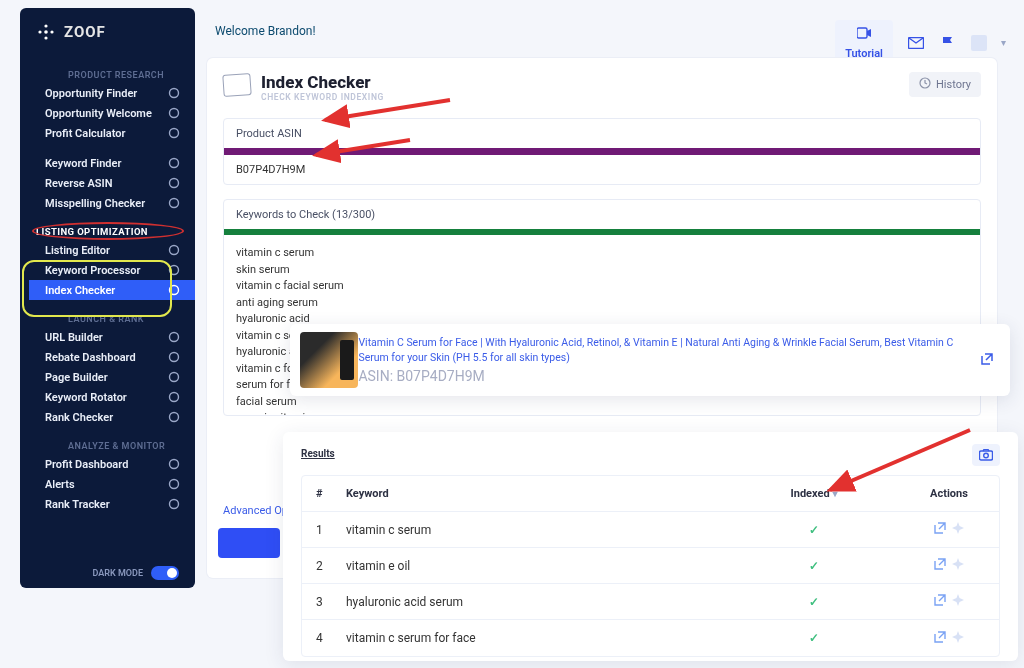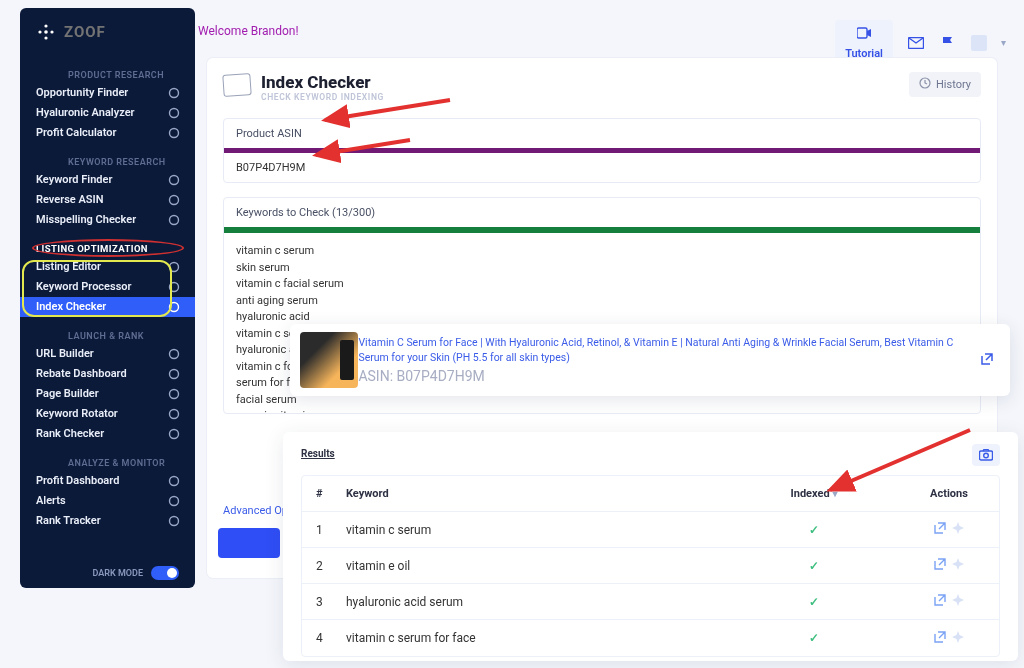--- a/index.html
+++ b/index.html
@@ -19,26 +19,27 @@
   left: 20px; top: 8px;
   width: 175px;
   height: 580px;
   background: #0c1a3a;
   border-radius: 6px;
   color: #dfe5f1;
   padding: 14px 0 8px 0;
 }
 .logo-row { display:flex; align-items:center; gap:8px; padding:0 16px 14px 16px; }
 .logo-mark { width:20px; height:20px; display:inline-flex; align-items:center; justify-content:center; }
-.logo-text { font-weight:700; letter-spacing:1px; font-size:15px; color:#737373; }
+.logo-text { font-weight:700; letter-spacing:1px; font-size:15px; color:#e5e5e5; }
 .sec-title { font-size:9px; letter-spacing:.5px; color:#5e6d92; padding:4px 16px 3px 16px; font-weight:600;margin-left:32px; }
 .nav-item {
-  display:flex; justify-content:space-between;
+  display:flex; align-items:center; justify-content:space-between;
   padding:3px 14px 3px 16px; font-size:11px; font-weight:600; color:#e9eef8;
   cursor:pointer;
+  margin-left:9px;
 }
 .nav-item .icon { width:14px; height:14px; color:#9aa7c7; display:inline-flex; align-items:center; justify-content:center; }
 .nav-item.active { background:#2f5ef8; color:#fff; }
 .nav-item.active .icon { color:#fff; }
 .sec-gap { height:10px; }
 .hdr-circled {
   position:relative; font-size:9.5px; font-weight:700; color:#fff; letter-spacing:.4px;
   padding:3px 16px;
 }
 .circled-oval {
@@ -52,41 +53,41 @@
 .dark-mode-row {
   position:absolute; right:16px; bottom:8px; display:flex; align-items:center; gap:8px;
   font-size:9px; color:#8a98bd; font-weight:600;
 }
 .toggle {
   width:28px; height:14px; background:#2f5ef8; border-radius:8px; position:relative;
 }
 .toggle::after { content:""; position:absolute; right:2px; top:2px; width:10px; height:10px; border-radius:50%; background:#fff; }
 
 
-.welcome { position:absolute; left:198px; top:24px; font-size:12px; color:#a21caf; }
+.welcome { position:absolute; left:215px; top:24px; font-size:12px; color:#0c4a6e; }
 .top-actions { position:absolute; right:18px; top:20px; display:flex; align-items:center; gap:14px; }
 .tutorial-pill { display:flex; align-items:center; gap:6px; background:#eef2fd; padding:5px 10px; border-radius:4px; font-size:11px; color:#3652e6; font-weight:600;flex-direction:column; }
 .top-icon { width:18px; height:16px; color:#3652e6; display:inline-flex; align-items:center; justify-content:center; }
 .avatar { width:16px; height:16px; background:#dce4f7; border-radius:2px; }
 
 
 .main-card {
   position:absolute; left:207px; top:58px; width:790px; height:520px;
   background:#fff; border-radius:6px; box-shadow:0 0 0 1px #ebeef6;
   padding:14px 16px;
 }
 .title-row { display:flex; align-items:flex-start; justify-content:space-between; }
 .title-left { display:flex; align-items:flex-start; gap:10px; }
 .card-icon { width:28px; height:22px; border:1.5px solid #9aa2b8; border-radius:3px; margin-top:2px; transform:rotate(-4deg); }
 .title-h { font-size:17px; font-weight:800; color:#1d2030; }
 .title-sub { font-size:8.5px; letter-spacing:.6px; color:#bfc5d8; font-weight:600; }
 .history-btn { background:#f1f3f8; border-radius:4px; padding:5px 10px; font-size:11px; color:#6e7590; display:flex; align-items:center; gap:5px; }
 
 .field-block { margin-top:16px; border:1px solid #e7ebf5; border-radius:4px; }
-.field-label { padding:8px 12px; font-size:11px; color:#495065; border-bottom:5px solid #701a75; }
+.field-label { padding:8px 12px; font-size:11px; color:#495065; border-bottom:7px solid #701a75; }
 .field-value { padding:8px 12px; font-size:11px; color:#333; }
 
 .kw-block { margin-top:14px; border:1px solid #e7ebf5; border-radius:4px; }
 .kw-label { padding:8px 12px; font-size:11px; color:#495065; border-bottom:6px solid #15803d; }
 .kw-area { padding:10px 12px; font-size:11px; color:#333; line-height:1.5; height:180px; overflow:hidden; }
 
 
 .product-pop {
   position:absolute; left:290px; top:324px; width:720px; height:72px;
   background:#fff; border-radius:6px; box-shadow:0 4px 18px rgba(40,50,90,.12);
@@ -151,37 +152,36 @@
       <div class="sec-title">PRODUCT RESEARCH</div>
       <div class="nav-item">
         <span>Opportunity Finder</span>
         <span class="icon">
           <svg width="12" height="12" viewBox="0 0 12 12">
             <circle cx="6" cy="6" r="4.5" fill="none" stroke="currentColor" stroke-width="1.4"></circle>
           </svg>
         </span>
       </div>
       <div class="nav-item">
-        <span>Hyaluronic Analyzer</span>
+        <span>Opportunity Welcome</span>
         <span class="icon">
           <svg width="12" height="12" viewBox="0 0 12 12">
             <circle cx="6" cy="6" r="4.5" fill="none" stroke="currentColor" stroke-width="1.4"></circle>
           </svg>
         </span>
       </div>
       <div class="nav-item">
         <span>Profit Calculator</span>
         <span class="icon">
           <svg width="12" height="12" viewBox="0 0 12 12">
             <circle cx="6" cy="6" r="4.5" fill="none" stroke="currentColor" stroke-width="1.4"></circle>
           </svg>
         </span>
       </div>
       <div class="sec-gap"></div>
-      <div class="sec-title">KEYWORD RESEARCH</div>
       <div class="nav-item">
         <span>Keyword Finder</span>
         <span class="icon">
           <svg width="12" height="12" viewBox="0 0 12 12">
             <circle cx="6" cy="6" r="4.5" fill="none" stroke="currentColor" stroke-width="1.4"></circle>
           </svg>
         </span>
       </div>
       <div class="nav-item">
         <span>Reverse ASIN</span>

